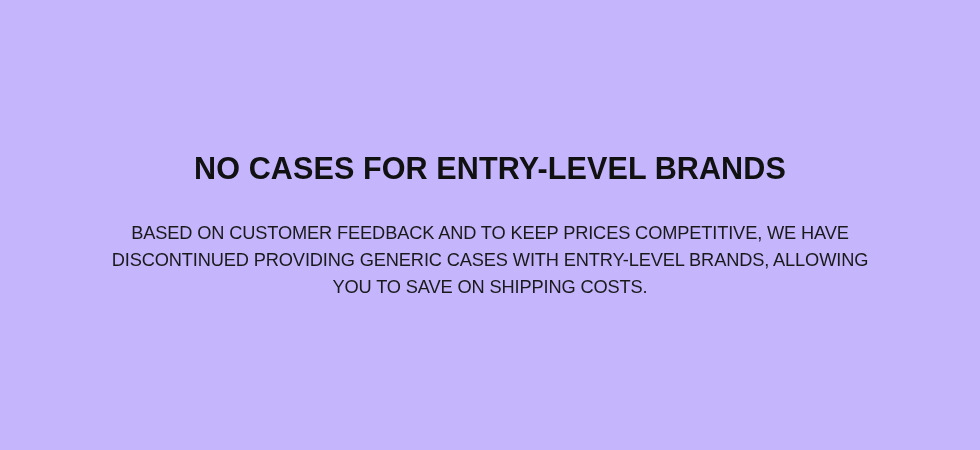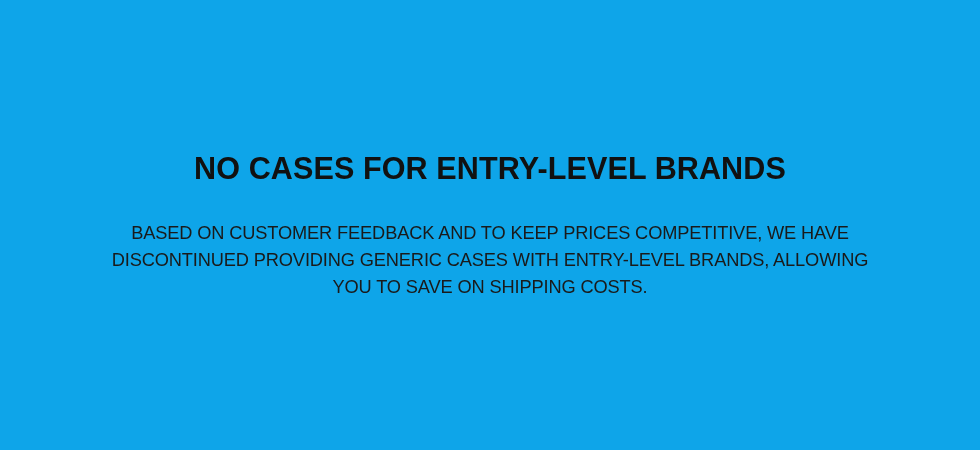--- a/index.html
+++ b/index.html
@@ -13,21 +13,21 @@
     background: #ffffff;
     font-family: "Liberation Sans", "DejaVu Sans", sans-serif;
     -webkit-font-smoothing: antialiased;
     overflow: hidden;
   }
 
   .notice-banner {
     box-sizing: border-box;
     width: 980px;
     height: 450px;
-    background: #0ea5e9;
+    background: #c4b5fd;
     display: flex;
     flex-direction: column;
     align-items: center;
     justify-content: flex-start;
     padding-top: 150px;
   }
 
   .notice-content {
     width: 840px;
     margin: 0 auto;

